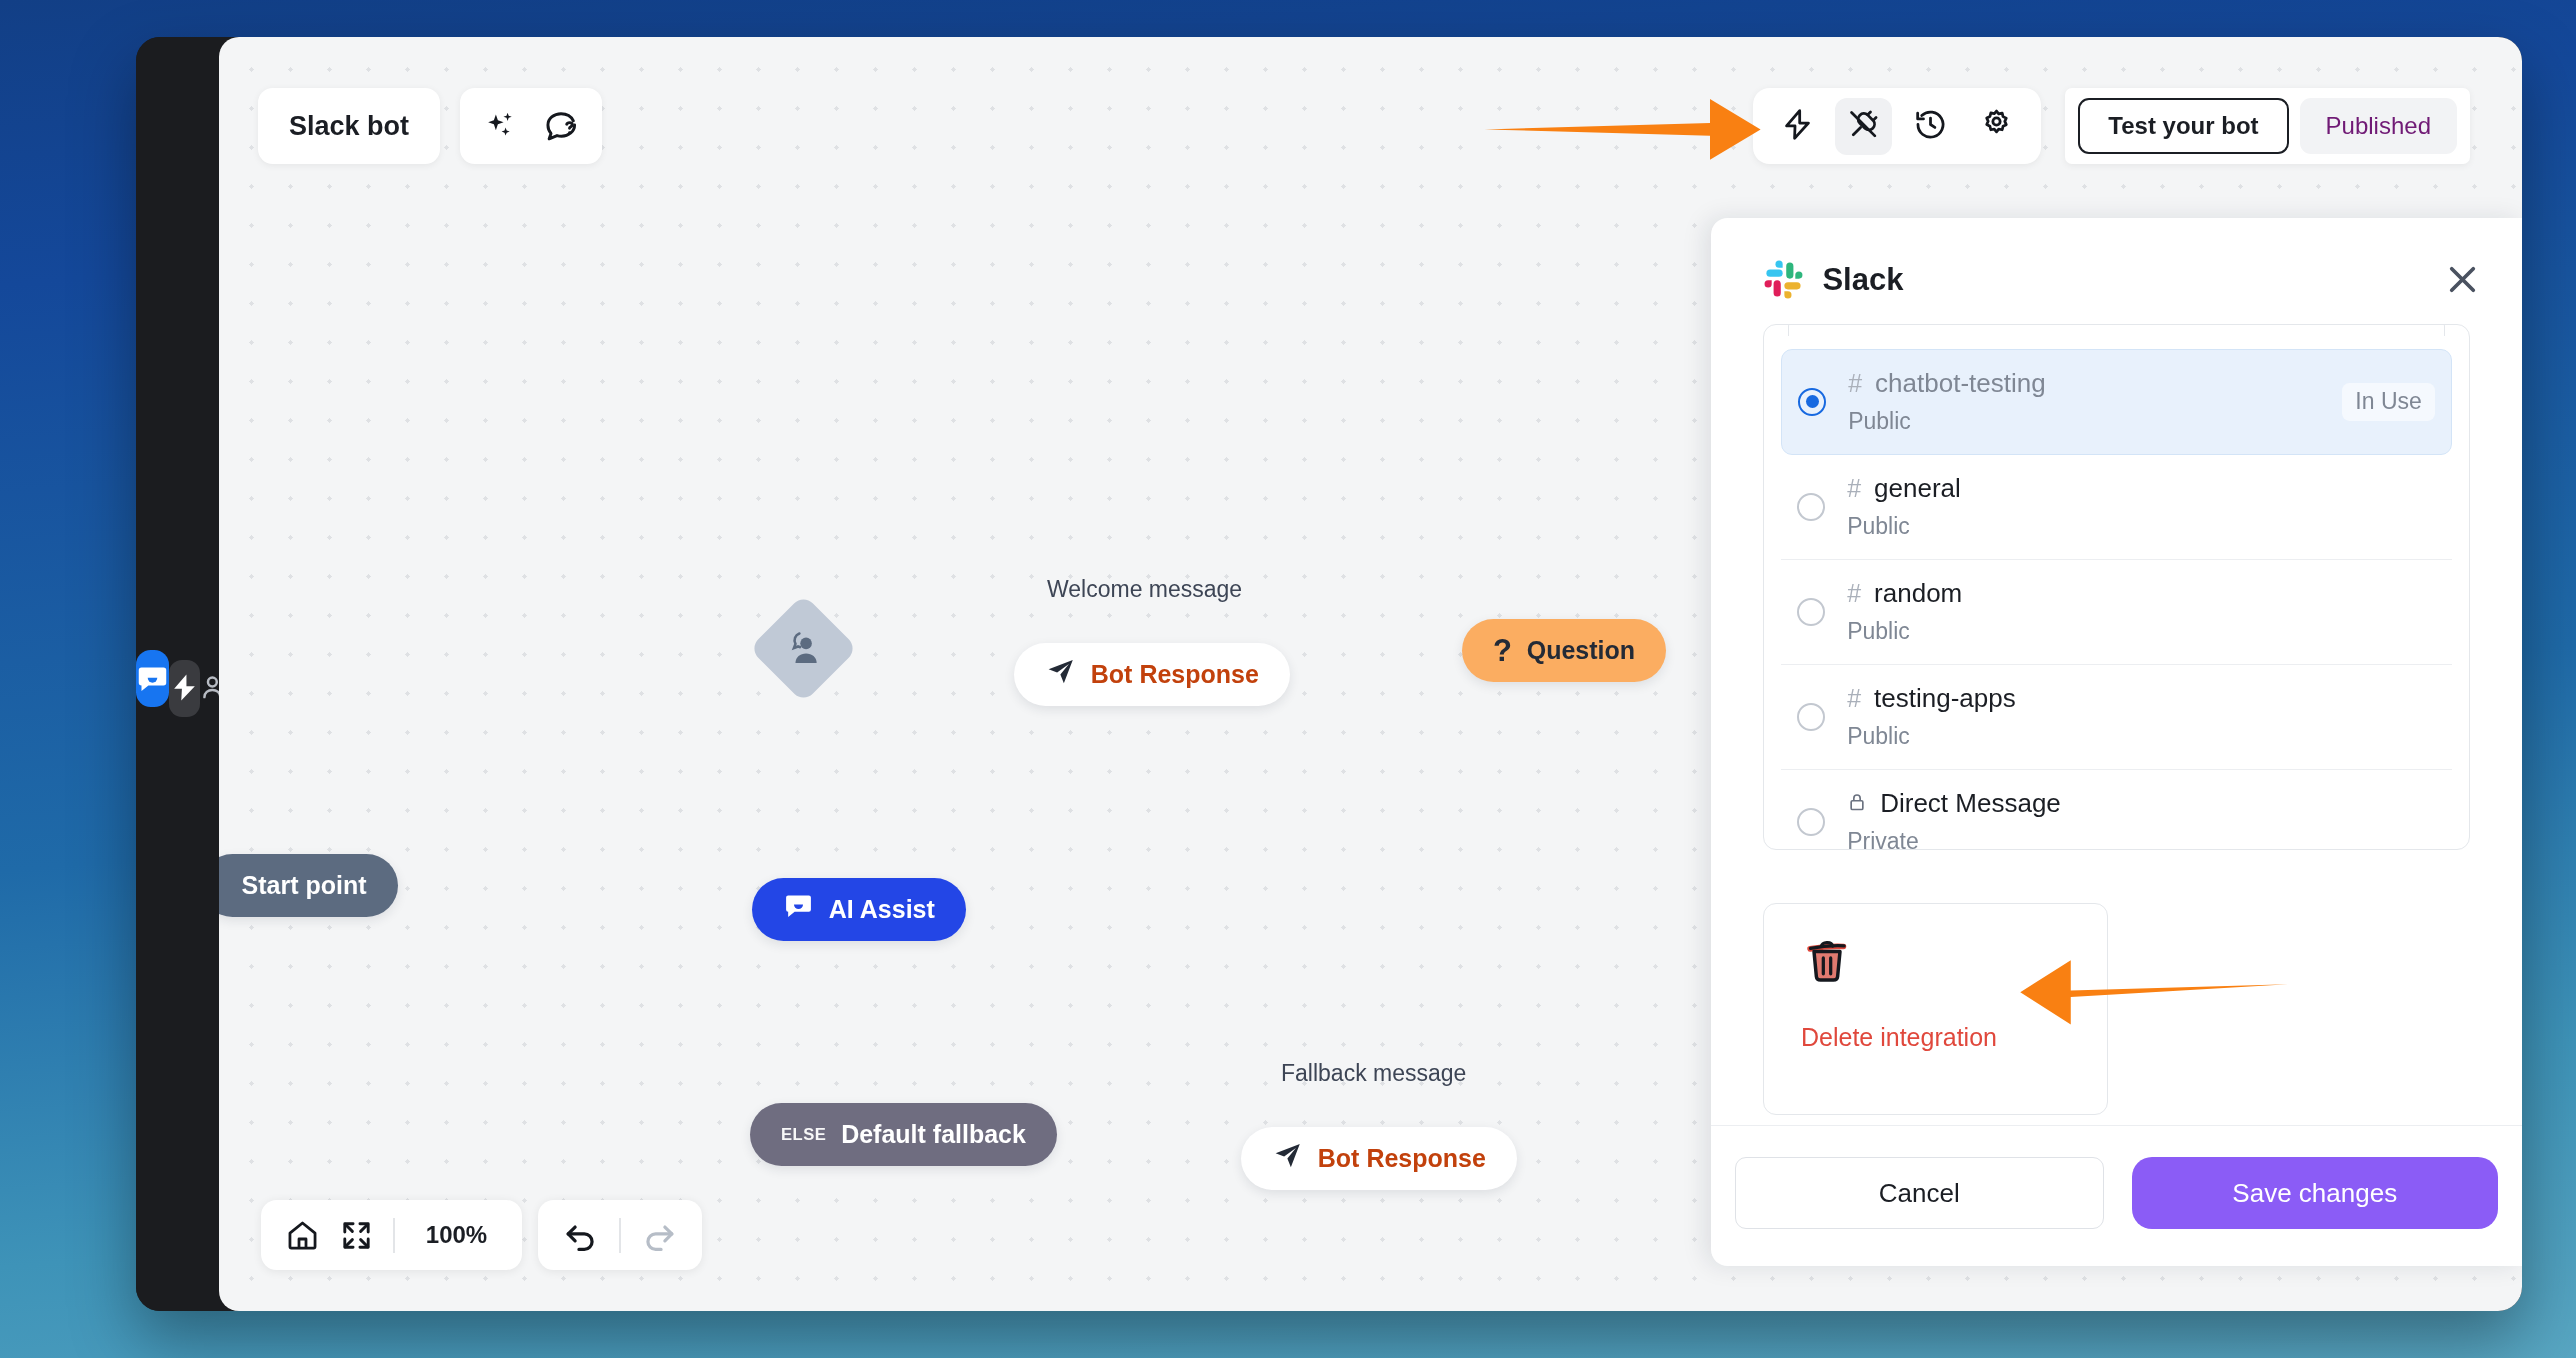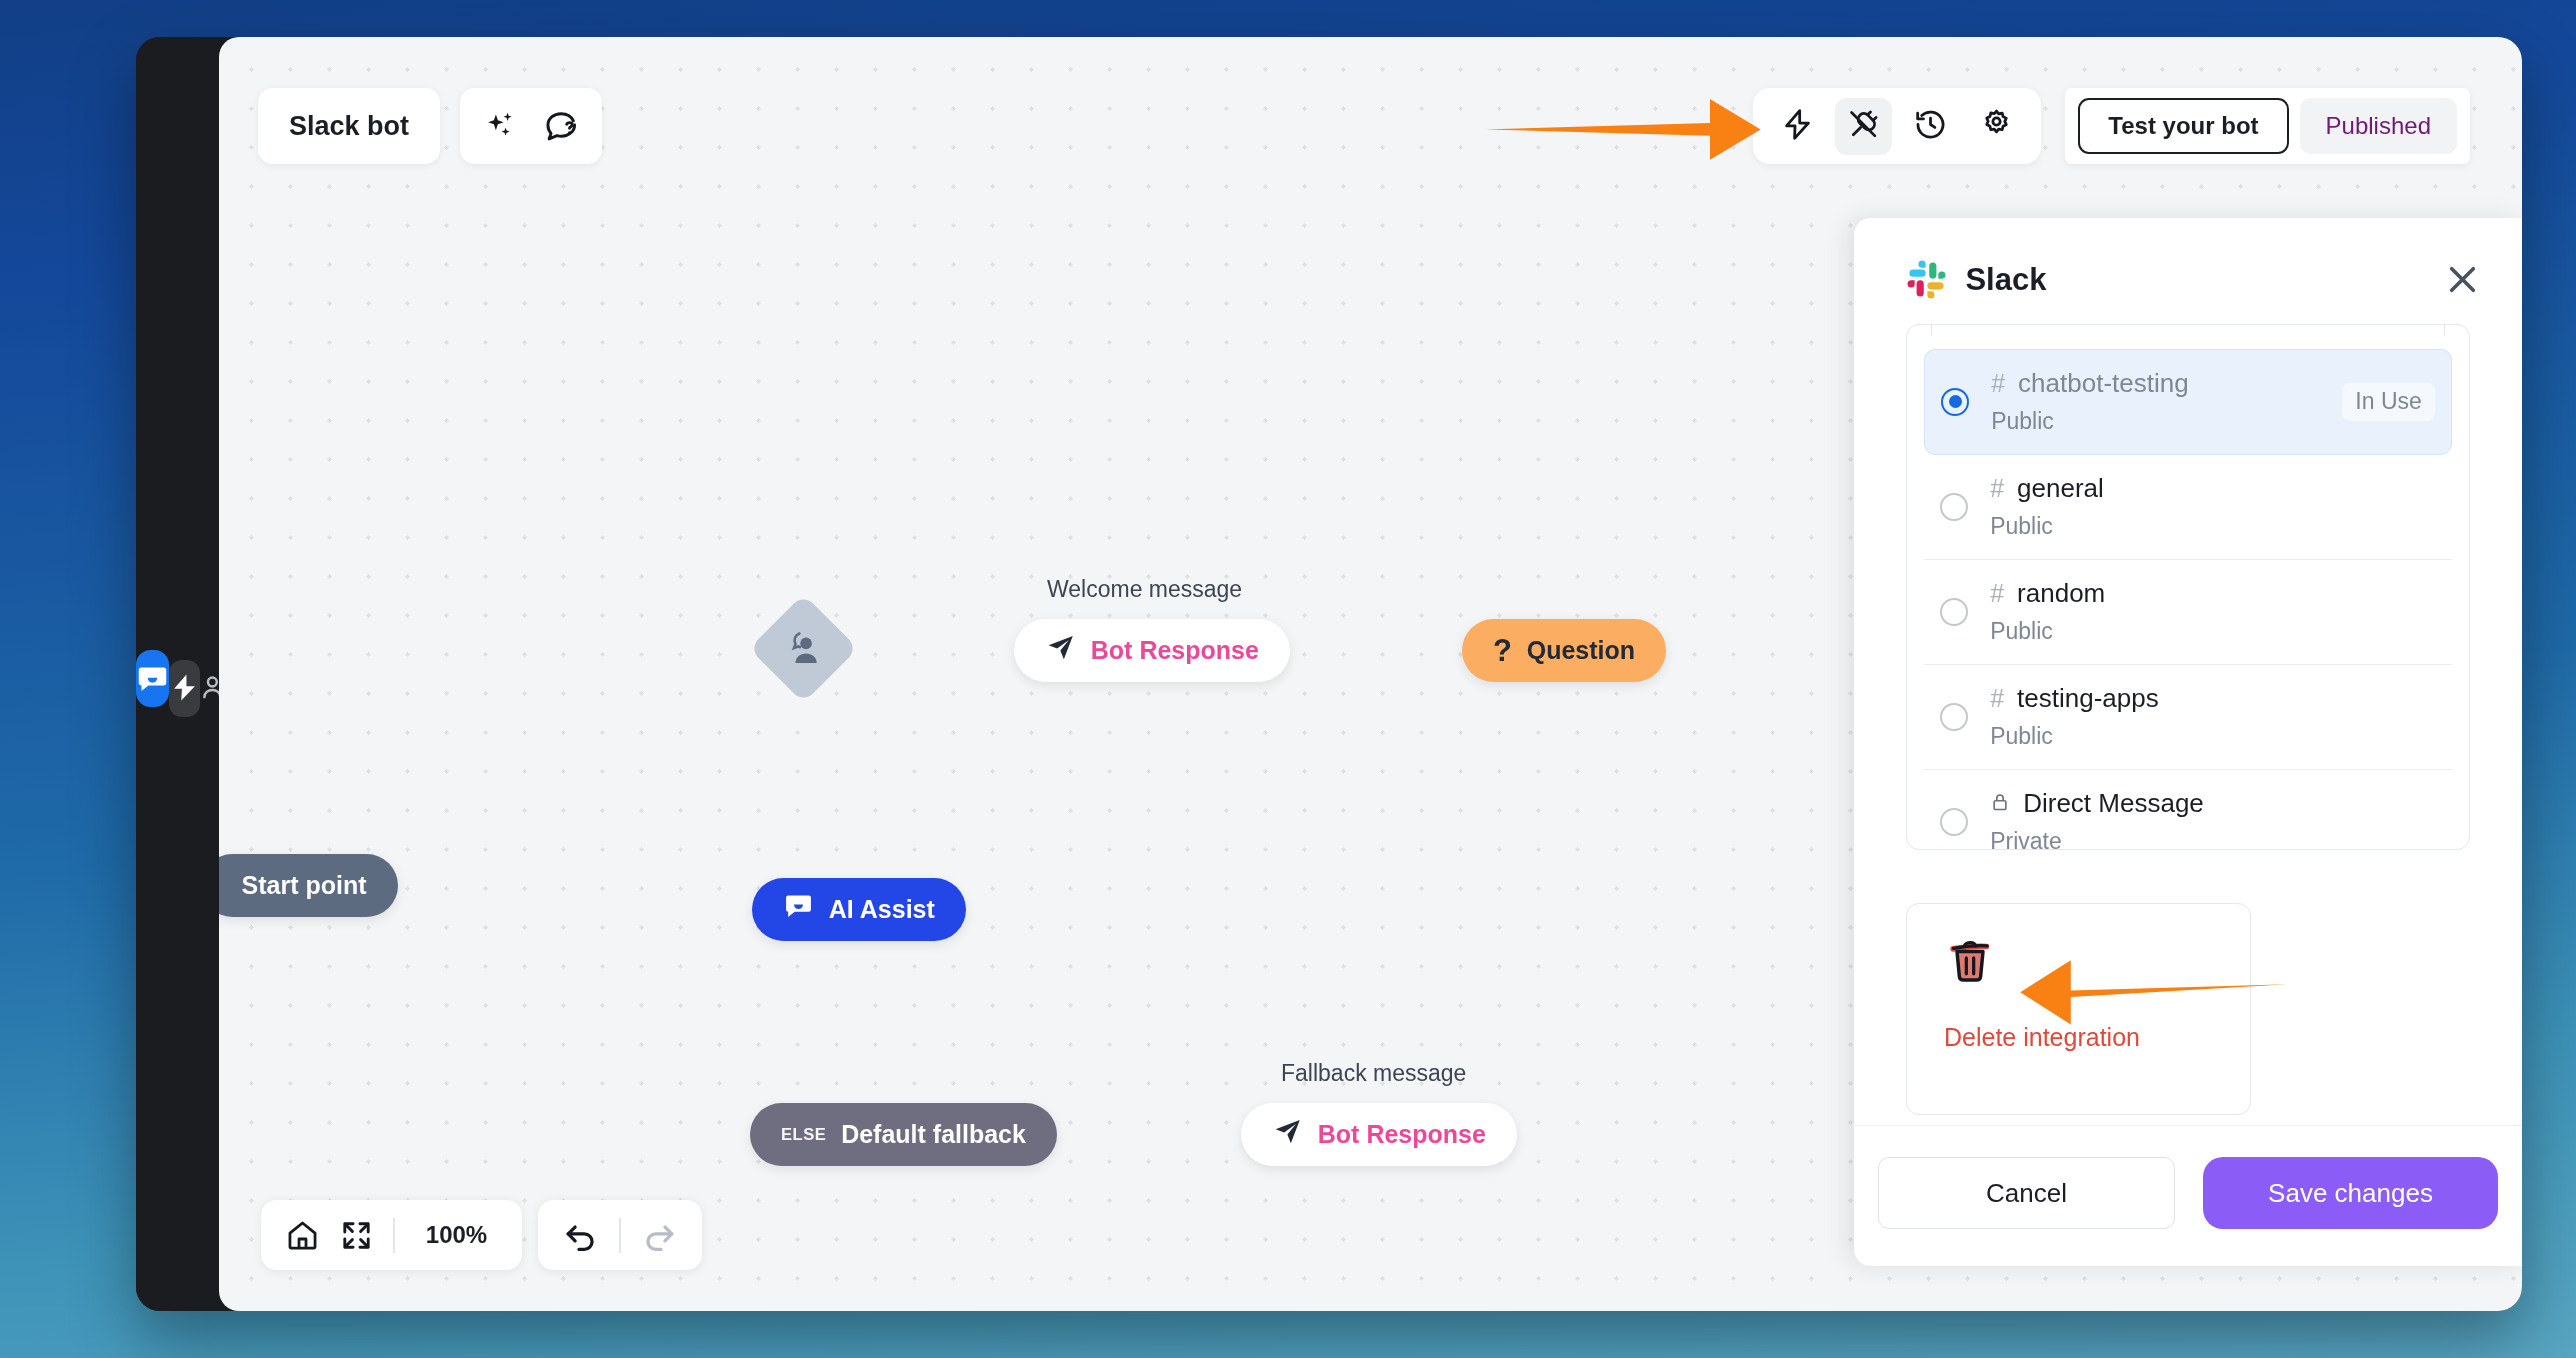--- a/index.html
+++ b/index.html
@@ -130,21 +130,21 @@
   .flow-svg { position: absolute; inset: 0; pointer-events: none; }
   .node { position: absolute; display: flex; align-items: center; z-index: 3; cursor: pointer; }
   .node-pill {
     border-radius: 37px; height: 63px;
     display: flex; align-items: center; gap: 14.8px;
     padding: 0 31px; font-size: 25px; font-weight: bold;
     box-shadow: 0 3.7px 11px rgba(30,40,60,.10);
     white-space: nowrap;
   }
   .n-start { background: #5c6b80; color: #fff; padding-left: 41px; }
-  .n-botresp { background: #fff; color: #ec4899; }
+  .n-botresp { background: #fff; color: #c2410c; margin-top: 24px; }
   .n-question { background: #fbad61; color: #232a36; }
   .n-ai { background: #2346e6; color: #fff; }
   .n-fallback { background: #6f6d80; color: #fff; }
   .else-tag { font-size: 16.6px; font-weight: bold; letter-spacing: 0.5px; opacity: .95; }
   .node-label {
     position: absolute; z-index: 3;
     font-size: 23px; color: #3d4555; white-space: nowrap;
   }
   .diamond {
     position: absolute; z-index: 3;
@@ -161,21 +161,21 @@
     background: #fff; border-radius: 15.7px; height: 70px;
     display: flex; align-items: center; padding: 0 24px; gap: 20px;
     box-shadow: 0 1.8px 9.2px rgba(0,0,0,.07);
   }
   .ctrl-div { width: 1.8px; height: 35px; background: #e3e5e8; }
   .zoom-val { font-size: 24px; font-weight: bold; color: #1b1e24; padding: 0 11px; }
 
   
   .panel {
     position: absolute; right: 0; top: 181px;
-    width: 668px; height: 1048px;
+    width: 811px; height: 1048px;
     background: #fff;
     border-radius: 16.6px 0 0 16.6px;
     box-shadow: -5.5px 0 24px rgba(20,30,50,.10);
     z-index: 10;
     display: flex; flex-direction: column; margin-left: 40px;
   }
   .panel-head {
     display: flex; align-items: center;
     padding: 41px 41px 24px 52px;
   }

